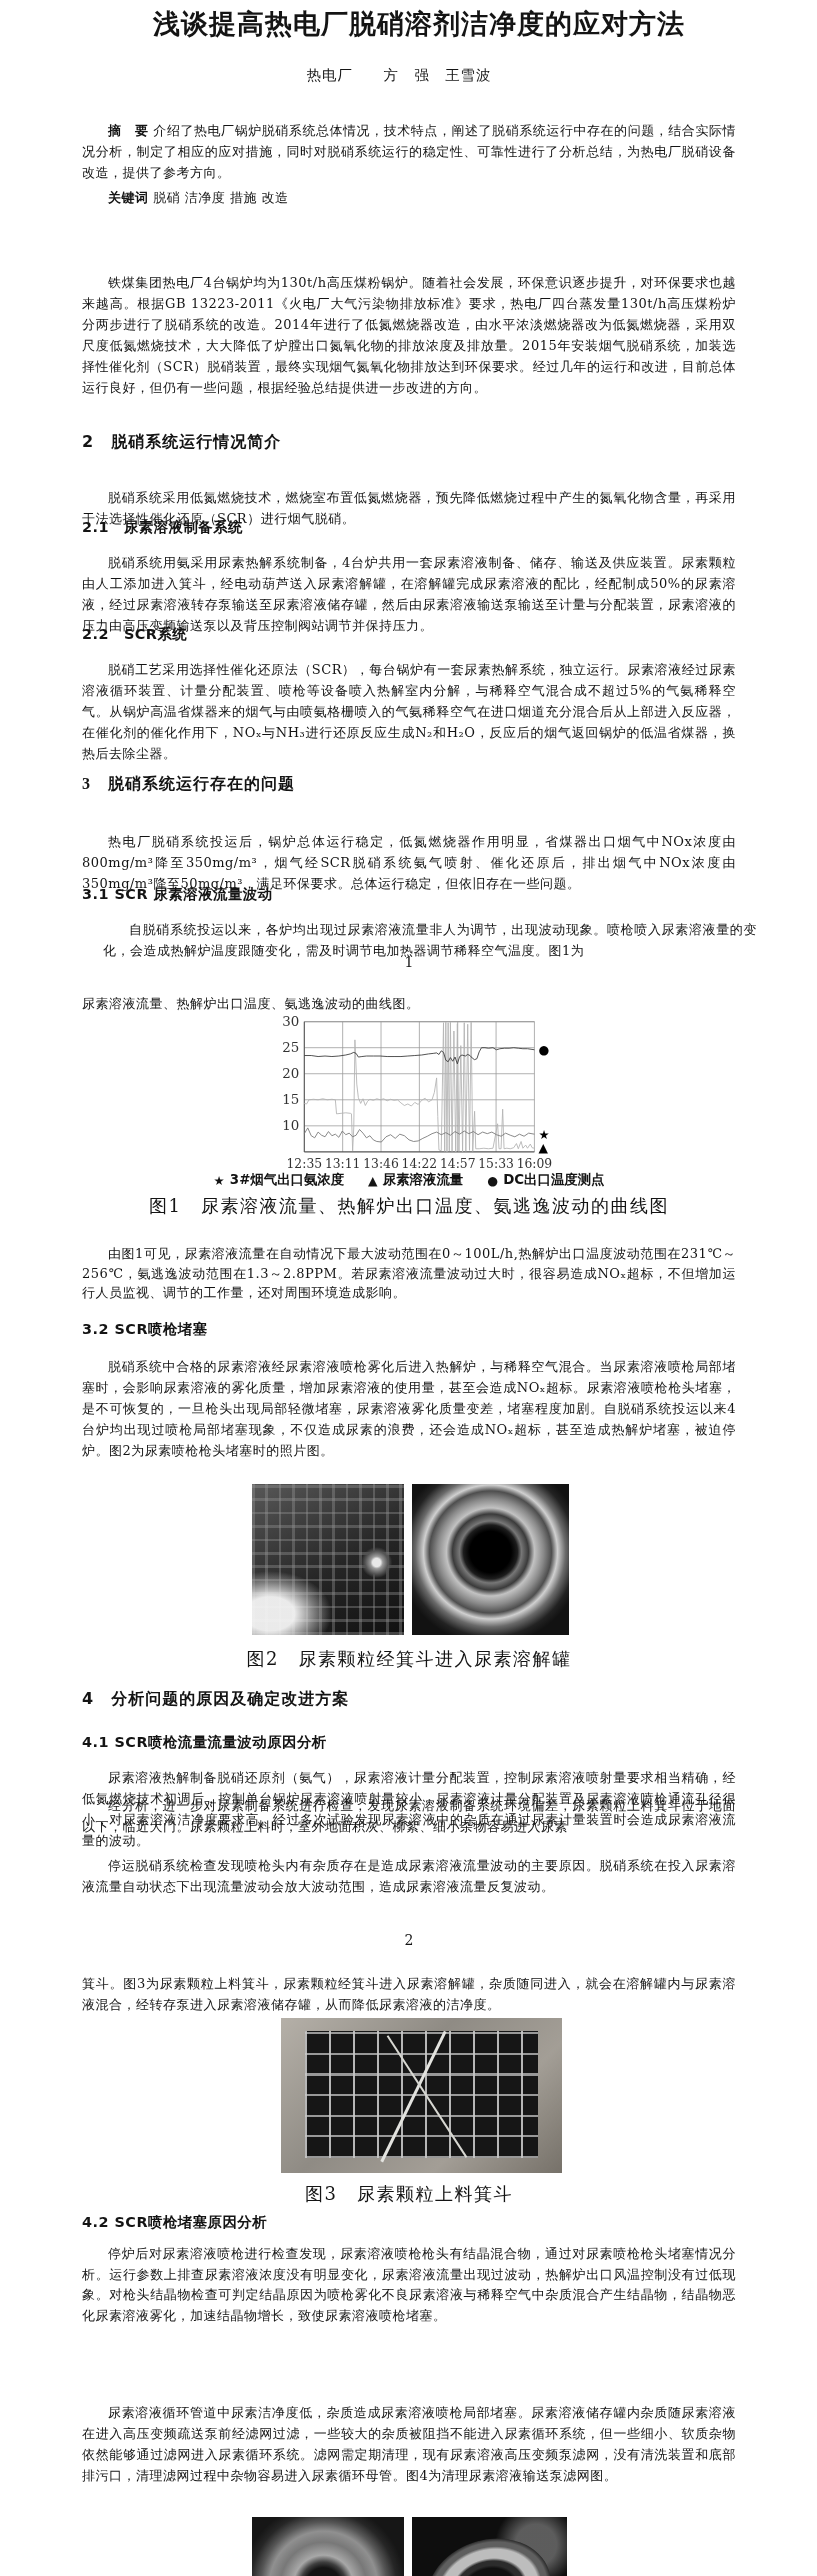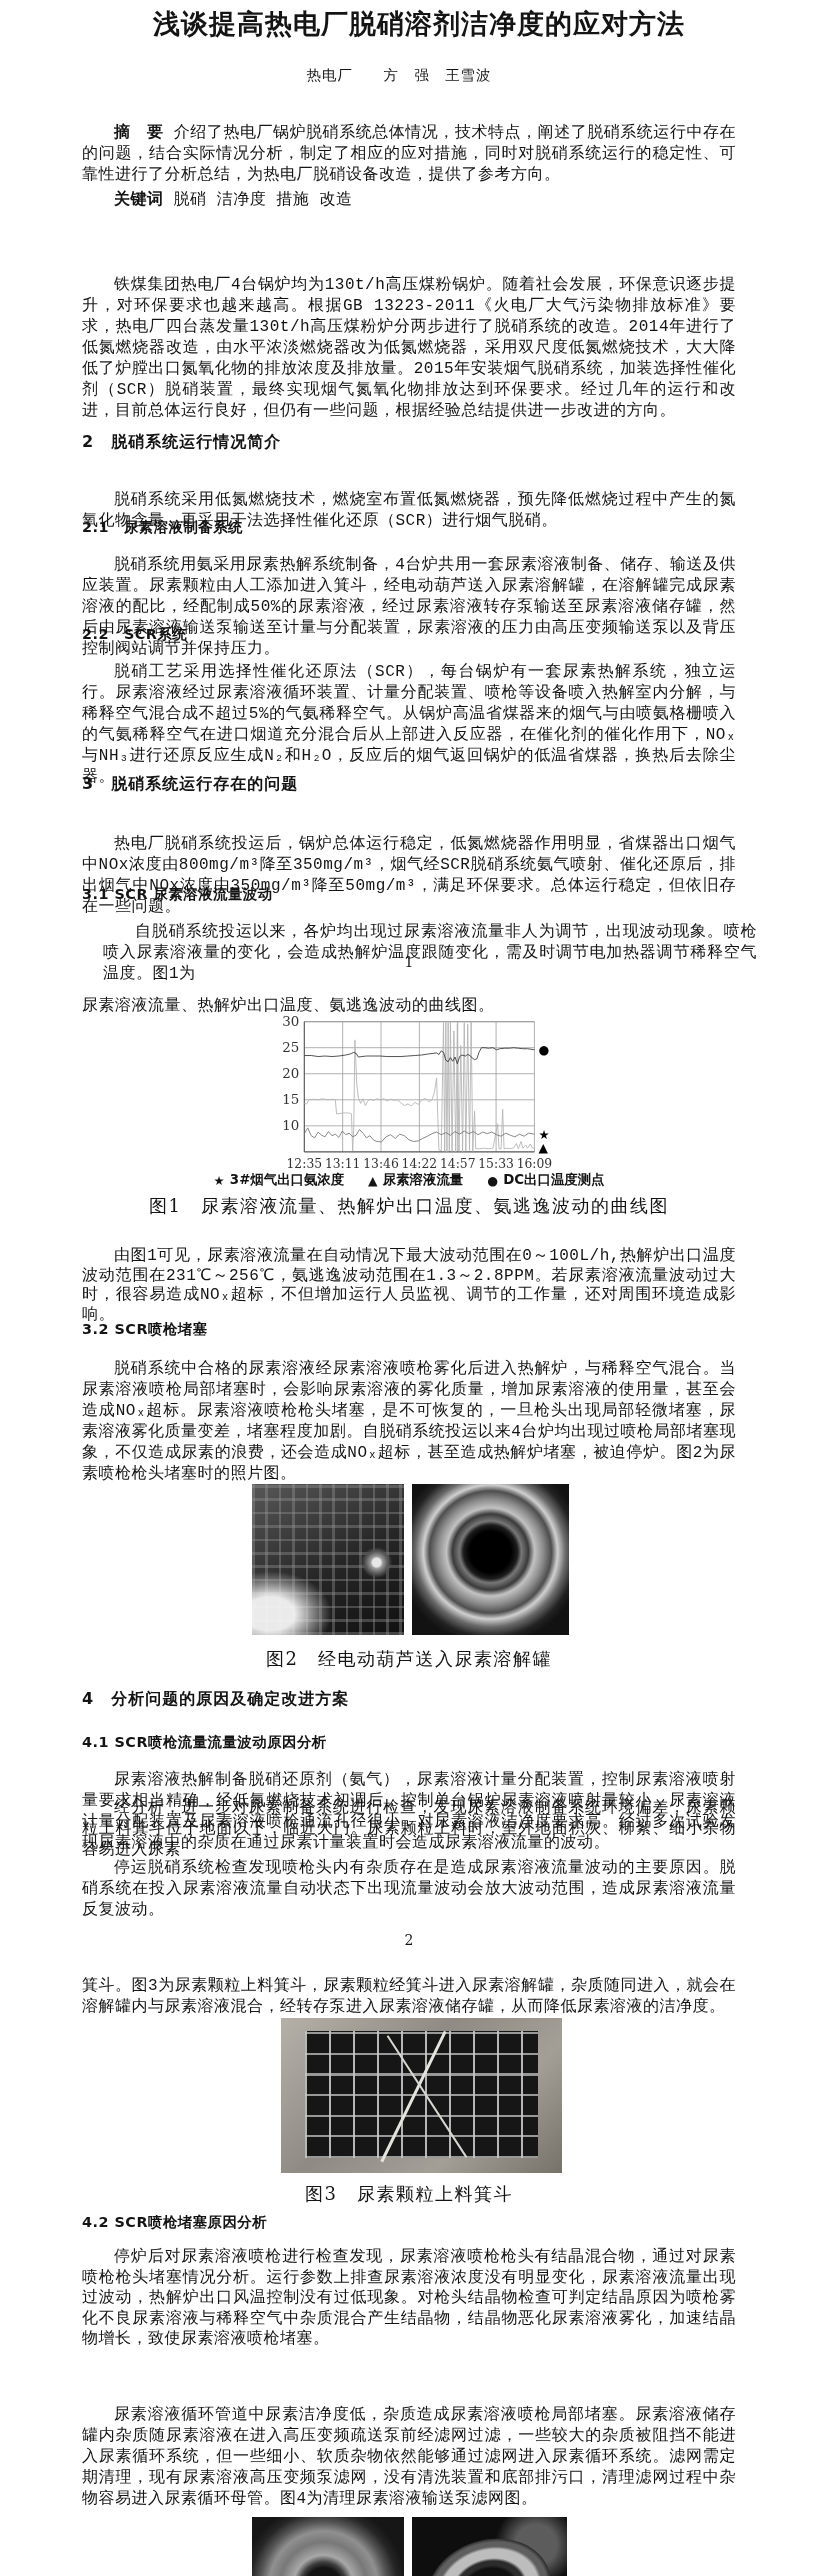--- a/index.html
+++ b/index.html
@@ -2,21 +2,21 @@
 <html style="font-size:8.2px"><head>
 <meta charset="utf-8">
 <style>
   html,body{margin:0;padding:0;background:#e9e9e9;}
   .page{position:relative;width:818px;height:3656px;background:#ffffff;margin:0 auto;
         font-family:"DejaVu Serif","Liberation Serif",serif;color:#141414;overflow:hidden;}
   .abs{position:absolute;}
   .doc-title{left:10px;top:6.2px;width:818px;text-align:center;font-family:"DejaVu Sans","Liberation Sans",sans-serif;
              font-weight:bold;font-size:27px;letter-spacing:1px;}
   .authors{left:0;top:66px;width:798px;text-align:center;font-size:14.4px;letter-spacing:1px;}
-  .body-text{left:82px;width:654px;font-size:16px;line-height:21px;text-align:justify;letter-spacing:0.5px;font-family:Liberation Mono, monospace;}
+  .body-text{left:82px;width:654px;font-size:13px;line-height:21px;text-align:justify;letter-spacing:0.5px;}
   .noindent{text-indent:0;}
   .indent{text-indent:2em;}
   .h-big{left:82px;width:654px;font-family:"DejaVu Sans","Liberation Sans",sans-serif;font-weight:bold;font-size:16px;letter-spacing:1px;}
   .h-sub{left:82px;width:654px;font-family:"DejaVu Sans","Liberation Sans",sans-serif;font-weight:bold;font-size:14.4px;letter-spacing:0.5px;}
   .pagenum{left:0;width:818px;text-align:center;font-size:14px;}
   .caption{left:0;width:818px;text-align:center;font-size:18px;letter-spacing:1.5px;}
   .bold{font-weight:bold;}
   .legend-row{left:0;top:1171px;width:818px;display:flex;justify-content:center;gap:24px;
               font-family:"DejaVu Sans","Liberation Sans",sans-serif;font-weight:bold;font-size:13.4px;}
   .legend-item{display:flex;align-items:center;gap:5.2px;}
@@ -72,21 +72,21 @@
 
   <div class="abs h-big" style="top:432px;">2　脱硝系统运行情况简介</div>
   <p class="abs body-text indent" style="top:474px;">脱硝系统采用低氮燃烧技术，燃烧室布置低氮燃烧器，预先降低燃烧过程中产生的氮氧化物含量，再采用干法选择性催化还原（SCR）进行烟气脱硝。</p>
 
   <div class="abs h-sub" style="top:518px;">2.1　尿素溶液制备系统</div>
   <p class="abs body-text indent" style="top:539px;">脱硝系统用氨采用尿素热解系统制备，4台炉共用一套尿素溶液制备、储存、输送及供应装置。尿素颗粒由人工添加进入箕斗，经电动葫芦送入尿素溶解罐，在溶解罐完成尿素溶液的配比，经配制成50%的尿素溶液，经过尿素溶液转存泵输送至尿素溶液储存罐，然后由尿素溶液输送泵输送至计量与分配装置，尿素溶液的压力由高压变频输送泵以及背压控制阀站调节并保持压力。</p>
 
   <div class="abs h-sub" style="top:625px;">2.2　SCR系统</div>
   <p class="abs body-text indent" style="top:646px;">脱硝工艺采用选择性催化还原法（SCR），每台锅炉有一套尿素热解系统，独立运行。尿素溶液经过尿素溶液循环装置、计量分配装置、喷枪等设备喷入热解室内分解，与稀释空气混合成不超过5%的气氨稀释空气。从锅炉高温省煤器来的烟气与由喷氨格栅喷入的气氨稀释空气在进口烟道充分混合后从上部进入反应器，在催化剂的催化作用下，NOₓ与NH₃进行还原反应生成N₂和H₂O，反应后的烟气返回锅炉的低温省煤器，换热后去除尘器。</p>
 
-  <div class="abs h-big" style="top:774px;">3　脱硝系统运行存在的问题</div>
+  <div class="abs h-big" style="top:774px;font-family:Liberation Serif, serif;">3　脱硝系统运行存在的问题</div>
   <p class="abs body-text indent" style="top:818px;">热电厂脱硝系统投运后，锅炉总体运行稳定，低氮燃烧器作用明显，省煤器出口烟气中NOx浓度由800mg/m³降至350mg/m³，烟气经SCR脱硝系统氨气喷射、催化还原后，排出烟气中NOx浓度由350mg/m³降至50mg/m³，满足环保要求。总体运行稳定，但依旧存在一些问题。</p>
 
   <div class="abs h-sub" style="top:885px;">3.1 SCR 尿素溶液流量波动</div>
   <p class="abs body-text indent" style="top:906px;margin-left:21px;">自脱硝系统投运以来，各炉均出现过尿素溶液流量非人为调节，出现波动现象。喷枪喷入尿素溶液量的变化，会造成热解炉温度跟随变化，需及时调节电加热器调节稀释空气温度。图1为</p>
   <div class="abs pagenum" style="top:954px;">1</div>
   <p class="abs body-text noindent" style="top:980px;">尿素溶液流量、热解炉出口温度、氨逃逸波动的曲线图。</p>
 
   <div class="abs fig1-wrap">
     <svg id="fig1" width="296" height="178" viewBox="0 0 575 345">
         <line x1="55" y1="232.4" x2="502" y2="232.4" stroke="#9a9a9a" stroke-width="1.5"></line>
@@ -140,21 +140,21 @@
   </div>
   <div class="abs caption" style="top:1194px;">图1　尿素溶液流量、热解炉出口温度、氨逃逸波动的曲线图</div>
 
   <p class="abs body-text indent" style="top:1231px;line-height:19.6px;">由图1可见，尿素溶液流量在自动情况下最大波动范围在0～100L/h,热解炉出口温度波动范围在231℃～256℃，氨逃逸波动范围在1.3～2.8PPM。若尿素溶液流量波动过大时，很容易造成NOₓ超标，不但增加运行人员监视、调节的工作量，还对周围环境造成影响。</p>
 
   <div class="abs h-sub" style="top:1320px;">3.2 SCR喷枪堵塞</div>
   <p class="abs body-text indent" style="top:1343px;">脱硝系统中合格的尿素溶液经尿素溶液喷枪雾化后进入热解炉，与稀释空气混合。当尿素溶液喷枪局部堵塞时，会影响尿素溶液的雾化质量，增加尿素溶液的使用量，甚至会造成NOₓ超标。尿素溶液喷枪枪头堵塞，是不可恢复的，一旦枪头出现局部轻微堵塞，尿素溶液雾化质量变差，堵塞程度加剧。自脱硝系统投运以来4台炉均出现过喷枪局部堵塞现象，不仅造成尿素的浪费，还会造成NOₓ超标，甚至造成热解炉堵塞，被迫停炉。图2为尿素喷枪枪头堵塞时的照片图。</p>
 
   <div class="photo fig2-left"></div>
   <div class="photo fig2-right"></div>
-  <div class="abs caption" style="top:1647px;">图2　经电动葫芦送入尿素溶解罐</div>
+  <div class="abs caption" style="top:1647px;">图2　尿素颗粒经箕斗进入尿素溶解罐</div>
 
   <div class="abs h-big" style="top:1689px;">4　分析问题的原因及确定改进方案</div>
   <div class="abs h-sub" style="top:1733px;">4.1 SCR喷枪流量流量波动原因分析</div>
   <p class="abs body-text indent" style="top:1754px;">尿素溶液热解制备脱硝还原剂（氨气），尿素溶液计量分配装置，控制尿素溶液喷射量要求相当精确，经低氮燃烧技术初调后，控制单台锅炉尿素溶液喷射量较小，尿素溶液计量分配装置及尿素溶液喷枪通流孔径很小，对尿素溶液洁净度要求高。经过多次试验发现尿素溶液中的杂质在通过尿素计量装置时会造成尿素溶液流量的波动。</p>
   <p class="abs body-text indent" style="top:1842px;">停运脱硝系统检查发现喷枪头内有杂质存在是造成尿素溶液流量波动的主要原因。脱硝系统在投入尿素溶液流量自动状态下出现流量波动会放大波动范围，造成尿素溶液流量反复波动。</p>
   <p class="abs body-text indent" style="top:1782px;">经分析，进一步对尿素制备系统进行检查，发现尿素溶液制备系统环境偏差，尿素颗粒上料箕斗位于地面以下，临近大门。尿素颗粒上料时，室外地面积灰、柳絮、细小杂物容易进入尿素</p>
   <div class="abs pagenum" style="top:1932px;">2</div>
   <p class="abs body-text noindent" style="top:1960px;">箕斗。图3为尿素颗粒上料箕斗，尿素颗粒经箕斗进入尿素溶解罐，杂质随同进入，就会在溶解罐内与尿素溶液混合，经转存泵进入尿素溶液储存罐，从而降低尿素溶液的洁净度。</p>
 
   <div class="photo fig3">

